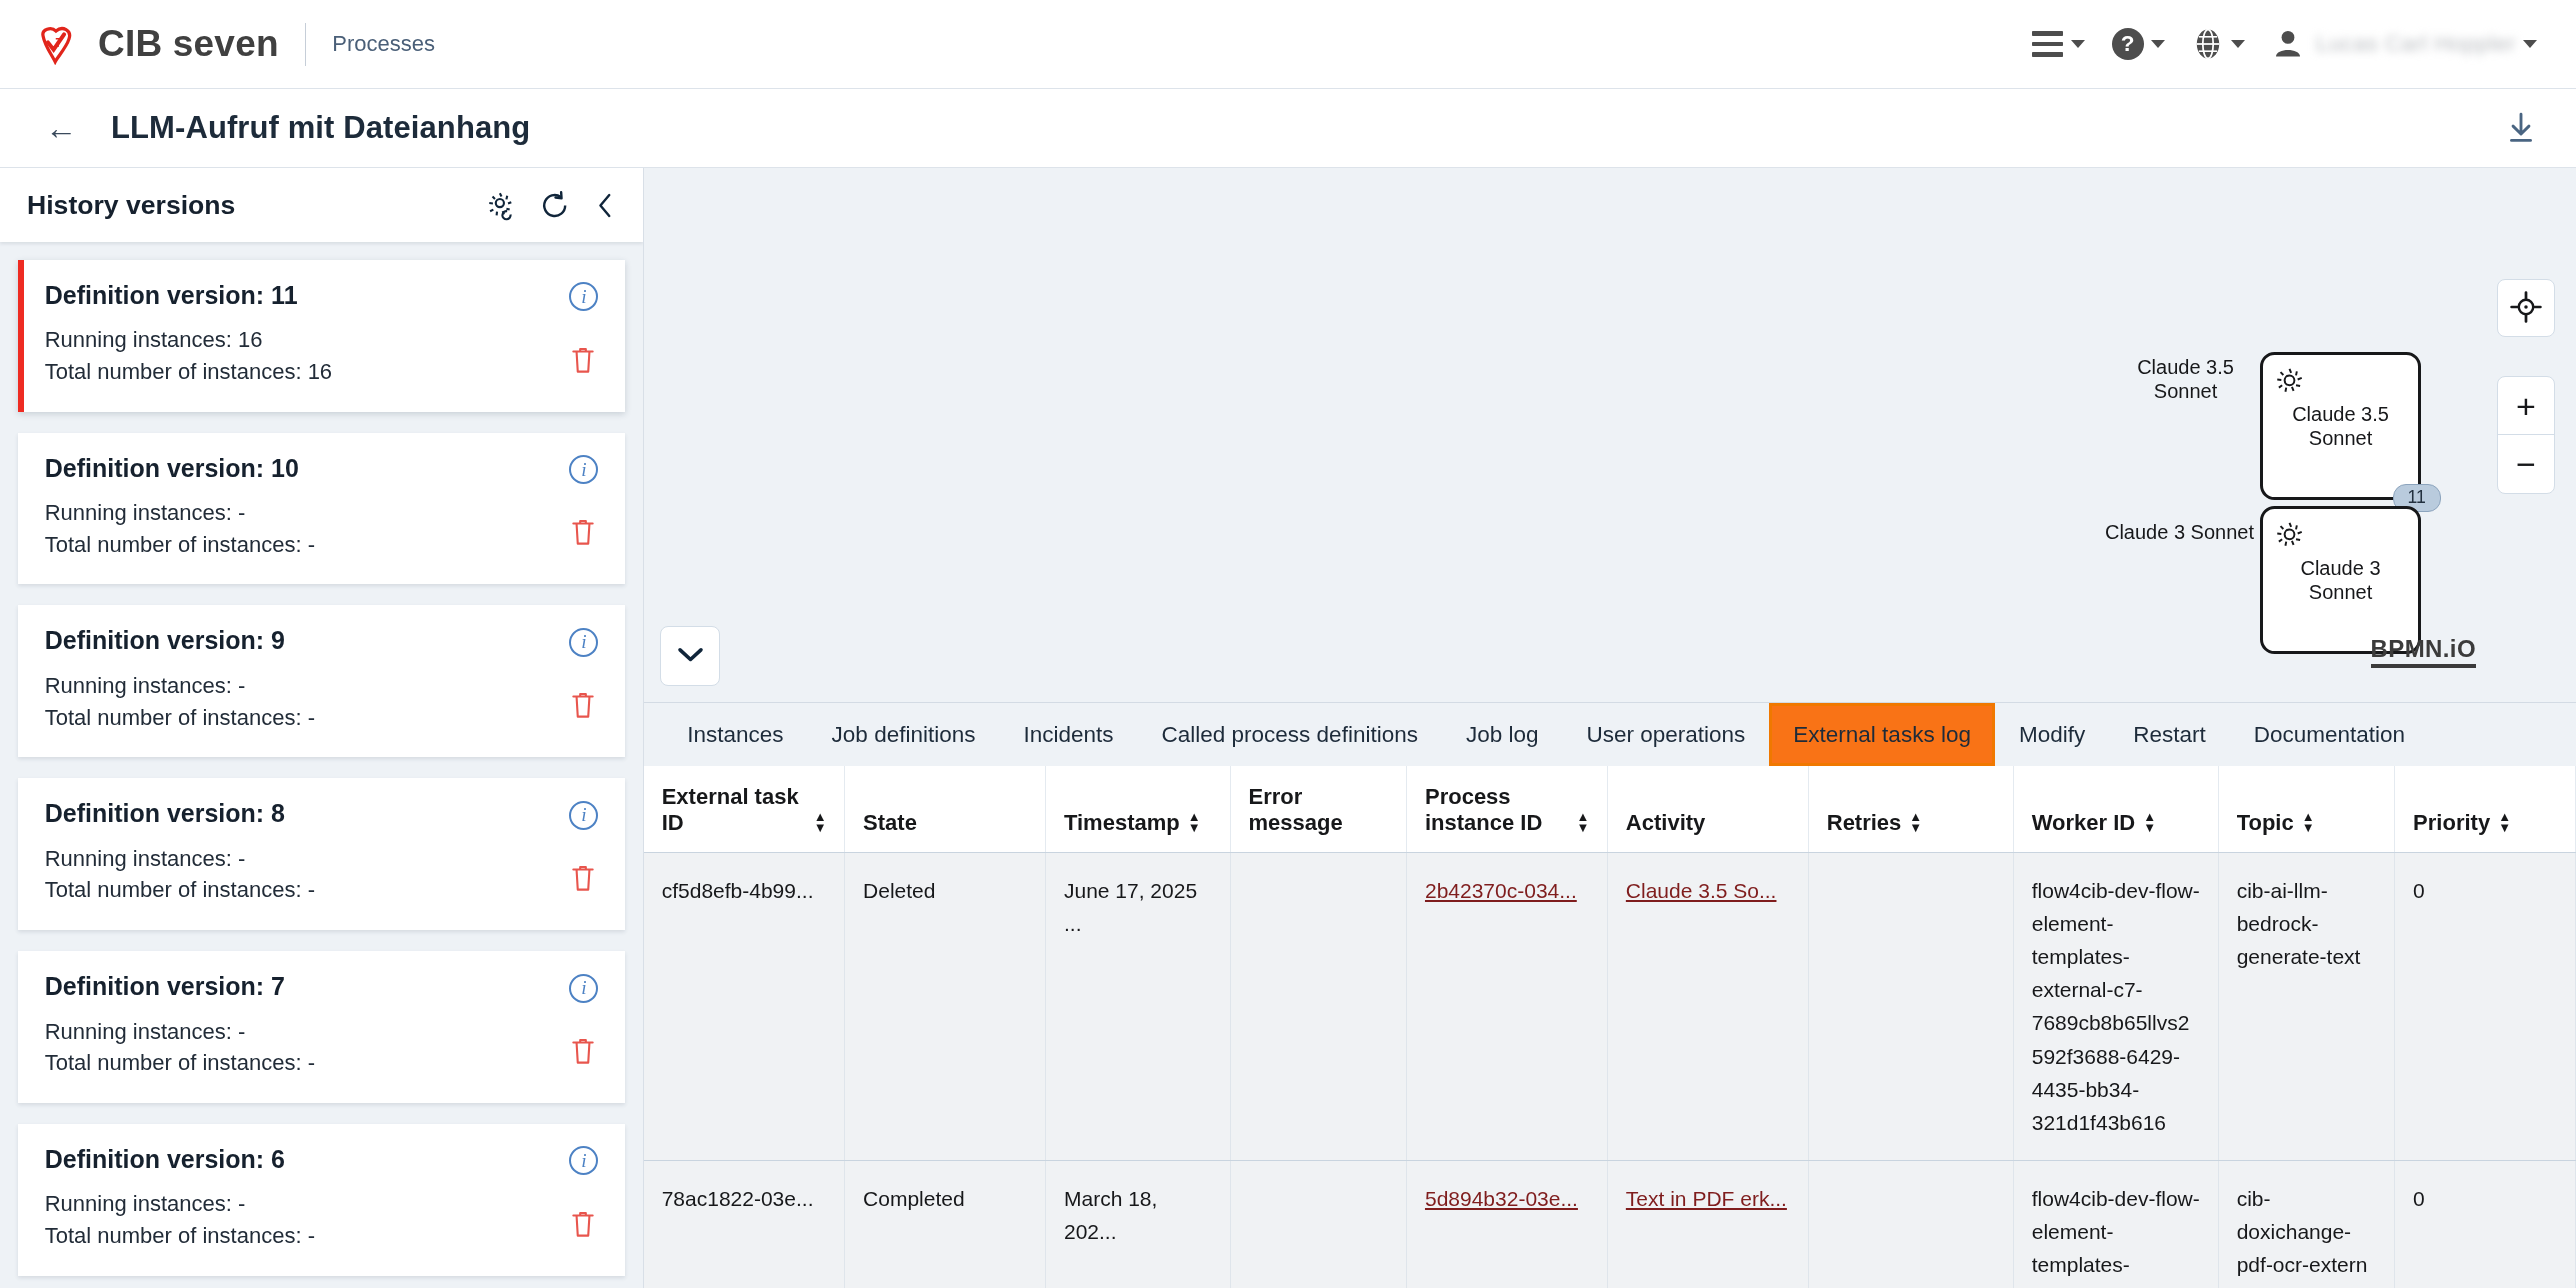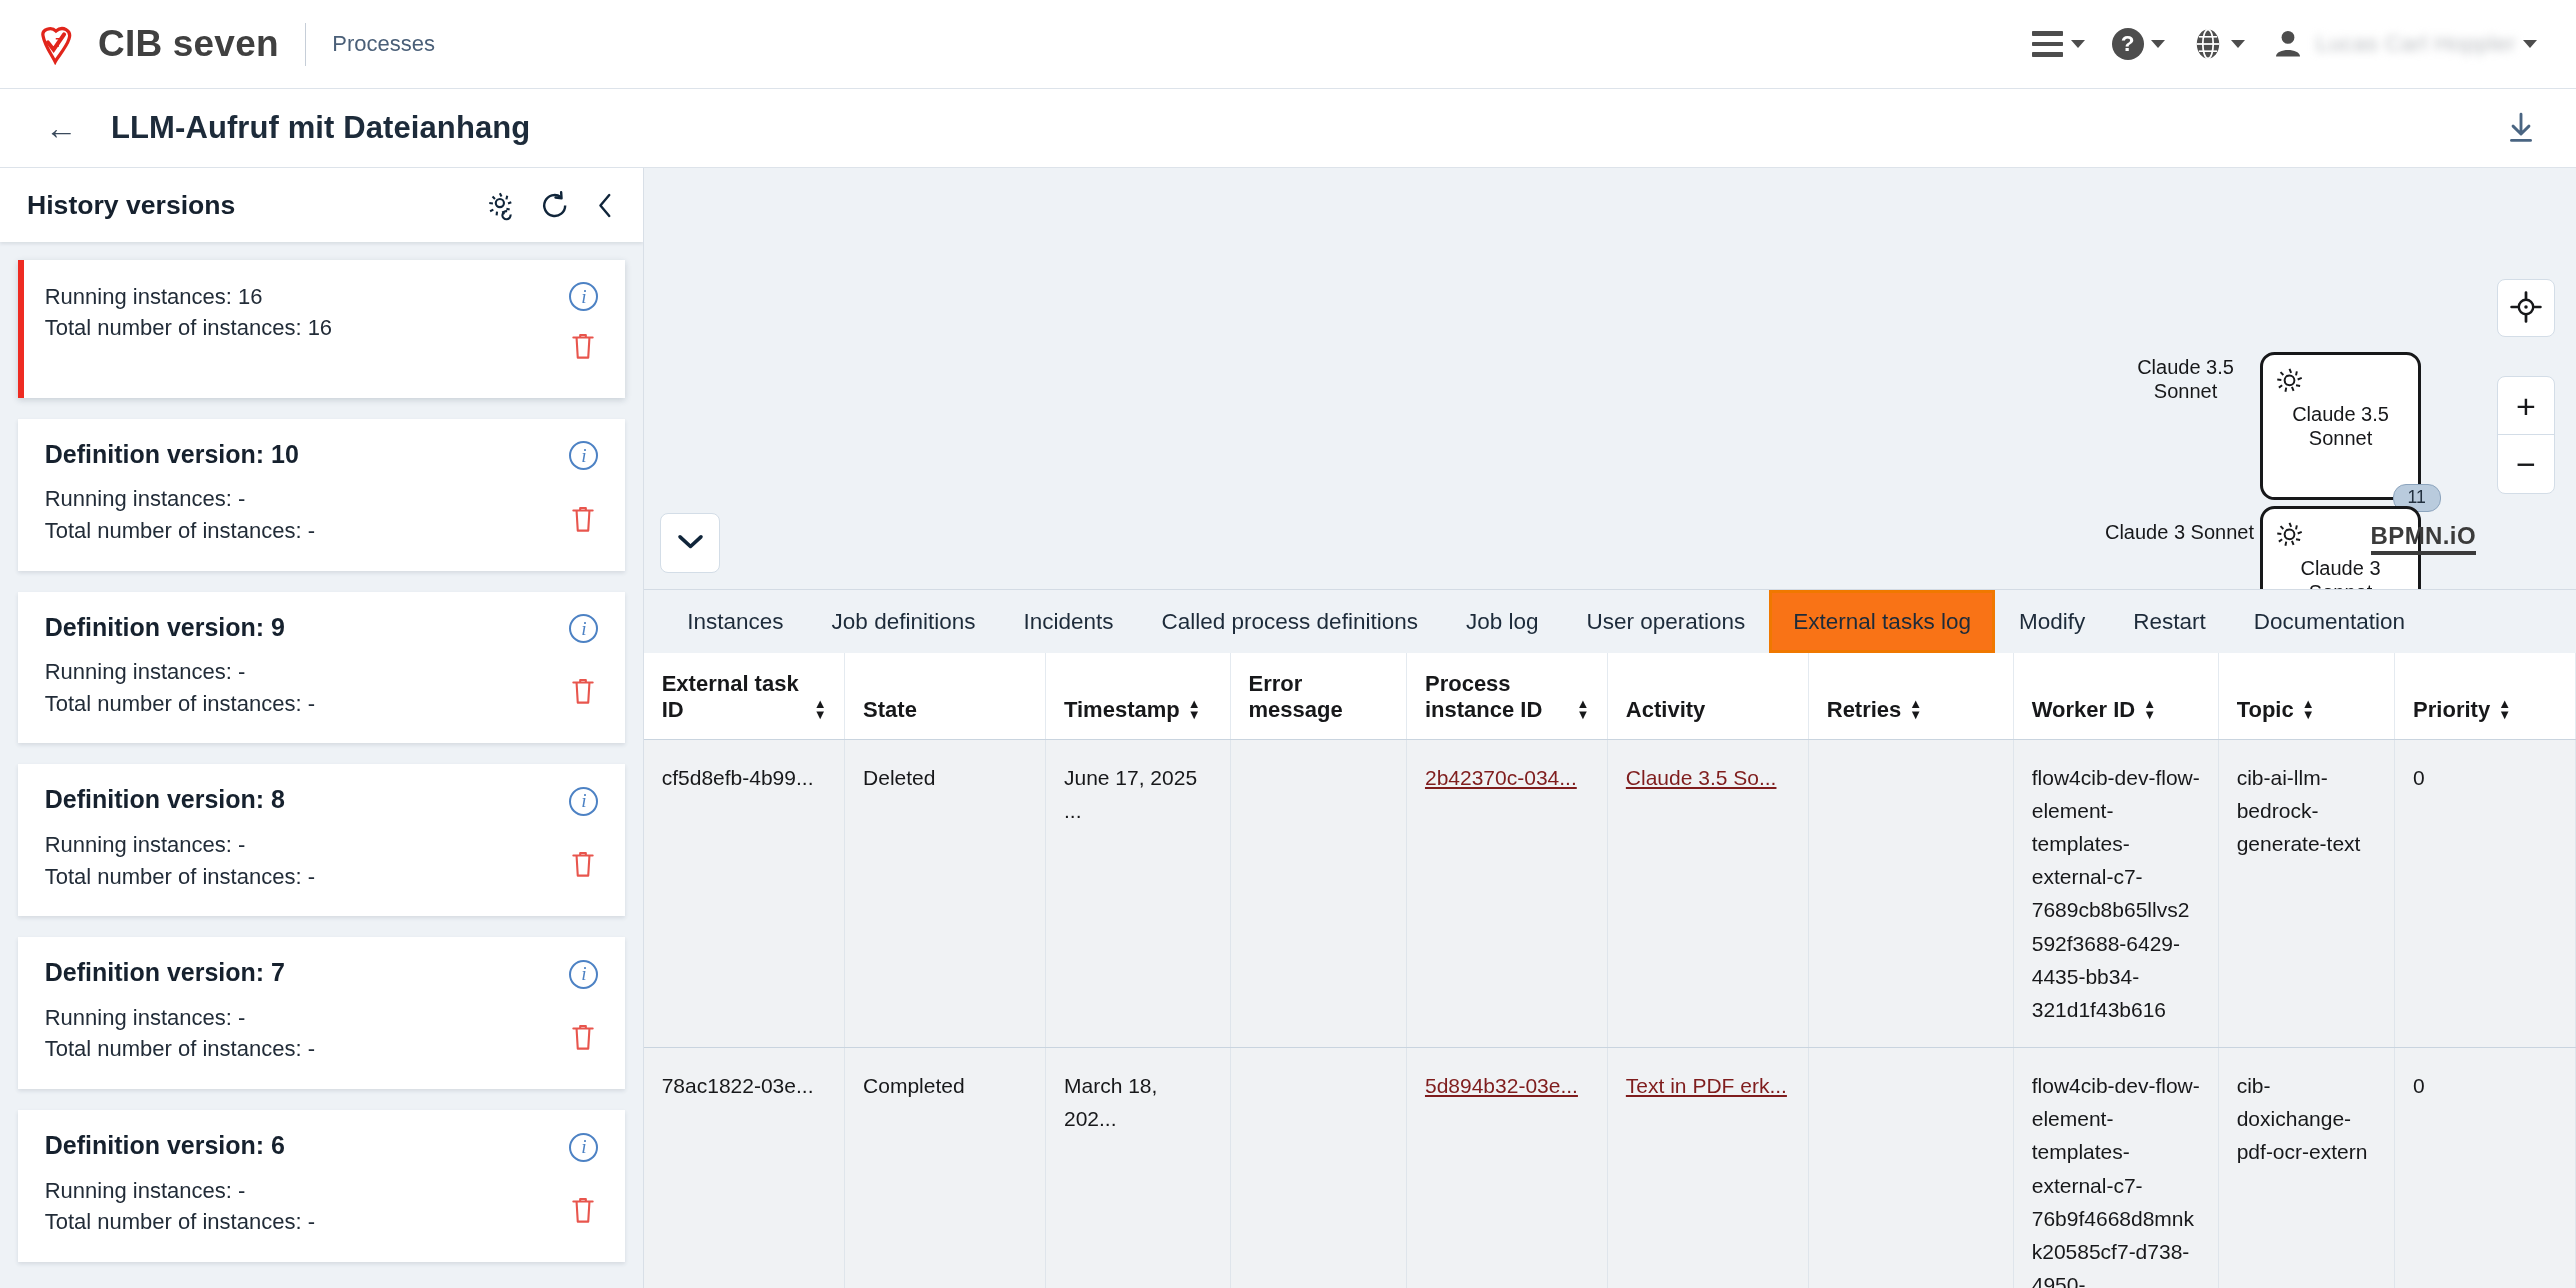--- a/index.html
+++ b/index.html
@@ -108,21 +108,21 @@
     cursor: pointer;
   }
   .vc-trash { position: absolute; right: 29px; bottom: 35px; cursor: pointer; }
 
   
   .main {
     flex: 1; display: flex; flex-direction: column;
     background: #eef2f6; overflow: hidden;
   }
   .diagram-area {
-    position: relative; height: 422px;
+    position: relative; height: 535px;
     background: #eef2f6;
     border-bottom: 0.8px solid #d3dbe4;
     overflow: hidden;
   }
   .bpmn-canvas { position:absolute; inset:0; }
   .bpmn-task {
     position: absolute; background: #fff;
     border: 3.2px solid #17181a; border-radius: 14.5px;
     display: flex; align-items: center; justify-content: center;
     text-align: center;
@@ -306,20 +306,21 @@
         <span class="sh-icon">
           <svg width="22.5" height="31" viewBox="0 0 28 38">
             <path d="M19 6 L8 19 L19 32" fill="none" stroke="#10253a" stroke-width="3" stroke-linecap="round" stroke-linejoin="round"></path>
           </svg>
         </span>
       </span>
     </div>
 
     <div class="version-list">
       <div class="version-card active">
+        <div class="vc-title"><span>Definition version:</span> <span>11</span></div>
         <div class="vc-line"><span>Running instances:</span> <span>16</span></div>
         <div class="vc-line"><span>Total number of instances:</span> <span>16</span></div>
         <span class="vc-info">i</span>
         <span class="vc-trash">
           <svg width="26" height="29" viewBox="0 0 32 36">
             <path d="M4 8 H28 M12.5 8 V5 H19.5 V8 M8 8 L9.5 33 H22.5 L24 8" fill="none" stroke="#e8554d" stroke-width="2.6" stroke-linecap="round" stroke-linejoin="round"></path>
           </svg>
         </span>
       </div>
 

